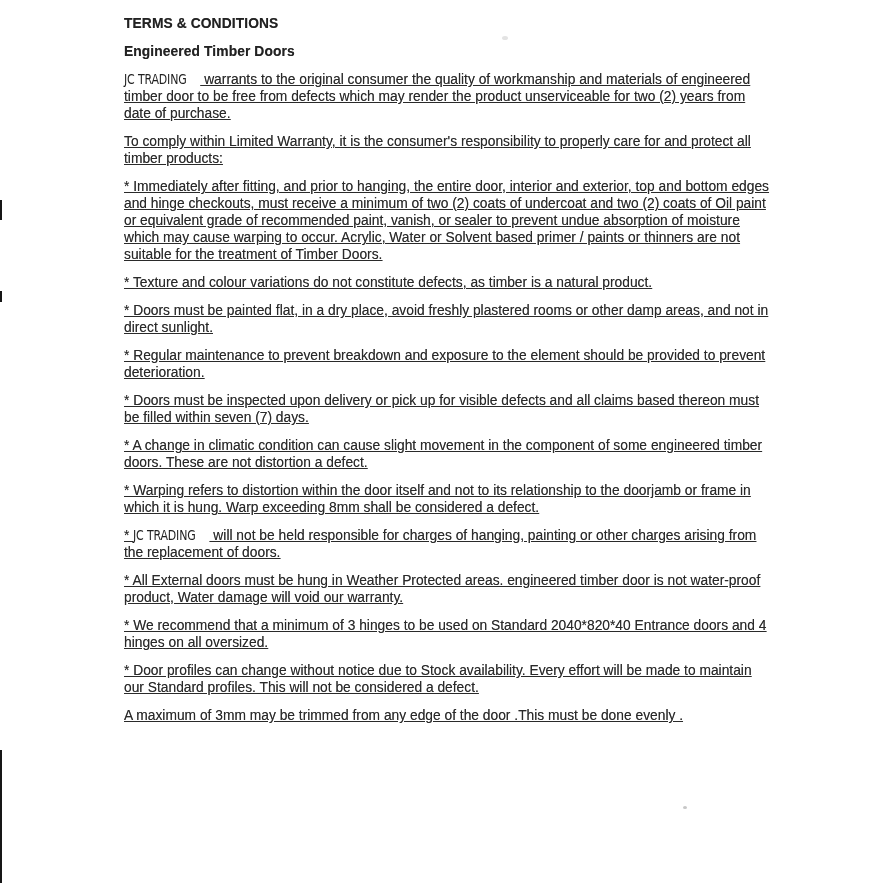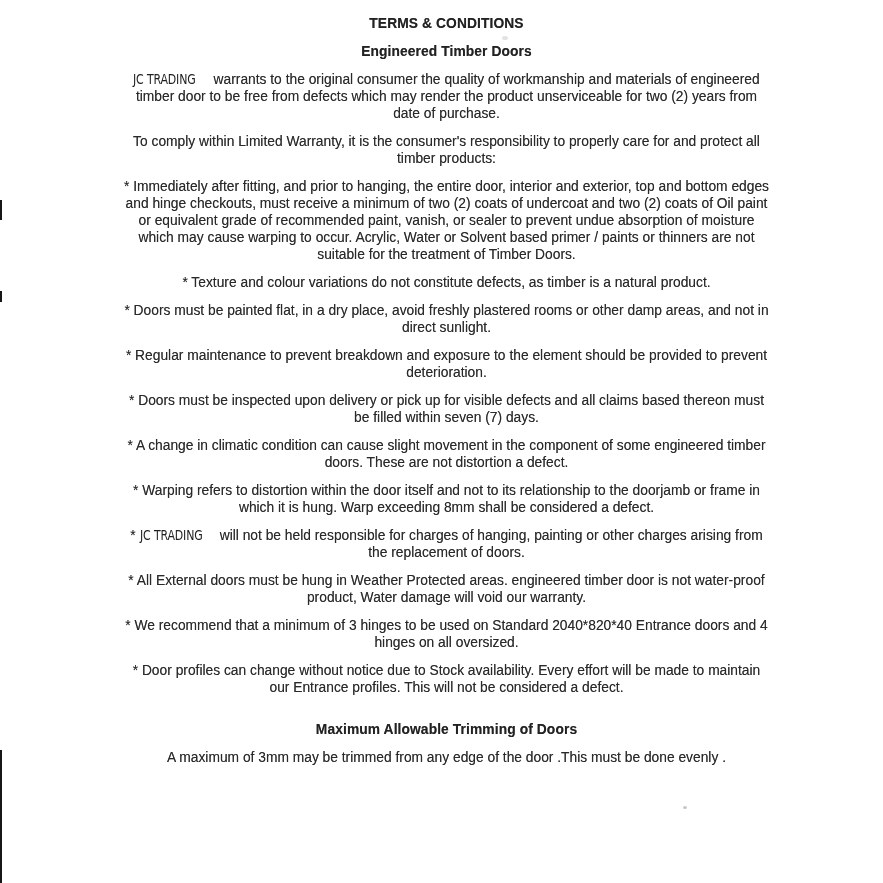--- a/index.html
+++ b/index.html
@@ -29,30 +29,30 @@
       #161616 84.9%, #161616 100%);
   }
   .doc {
     position: absolute;
     left: 124px; top: 15px;
     width: 645px;
     color: #2a2a2a;
     font-size: 13.8px;
     line-height: 17px;
     text-shadow: 0 0 0.4px rgba(40,40,40,0.55); 
-    text-align: center;
   }
   .h {
     font-weight: bold;
     color: #222222;
     margin: 0 0 11px 0;
     letter-spacing: 0.1px;
   }
   .doc p {
     margin: 0 0 11px 0;
+    text-decoration: underline;
   }
   .gap-before {
     margin-top: 25px;
   }
   
   .brand {
     font-family: "DejaVu Sans", sans-serif;
     display: inline-block;
     transform: scaleX(0.82);
     transform-origin: left center;
@@ -101,23 +101,22 @@
     <p>* Warping refers to distortion within the door itself and not to its relationship to the doorjamb or frame in which it is hung. Warp exceeding 8mm shall be considered a defect.</p>
 
 
     <p><span>* </span><span class="brand">JC TRADING</span><span> will not be held responsible for charges of hanging, painting or other charges arising from the replacement of doors.</span></p>
 
 
     <p>* All External doors must be hung in Weather Protected areas. engineered timber door is not water-proof product, Water damage will void our warranty.</p>
 
     <p>* We recommend that a minimum of 3 hinges to be used on Standard 2040*820*40 Entrance doors and 4 hinges on all oversized.</p>
 
-    <p>* Door profiles can change without notice due to Stock availability. Every effort will be made to maintain our Entrance profiles. This will not be considered a defect.</p>
+    <p>* Door profiles can change without notice due to Stock availability. Every effort will be made to maintain our Standard profiles. This will not be considered a defect.</p>
 
-    <div class="h gap-before">Maximum Allowable Trimming of Doors</div>
 
     <p>A maximum of 3mm may be trimmed from any edge of the door .This must be done evenly .</p>
 
   </div>
 
   <div class="speck speck-1"></div>
   <div class="speck speck-2"></div>
 
 </div>
 

